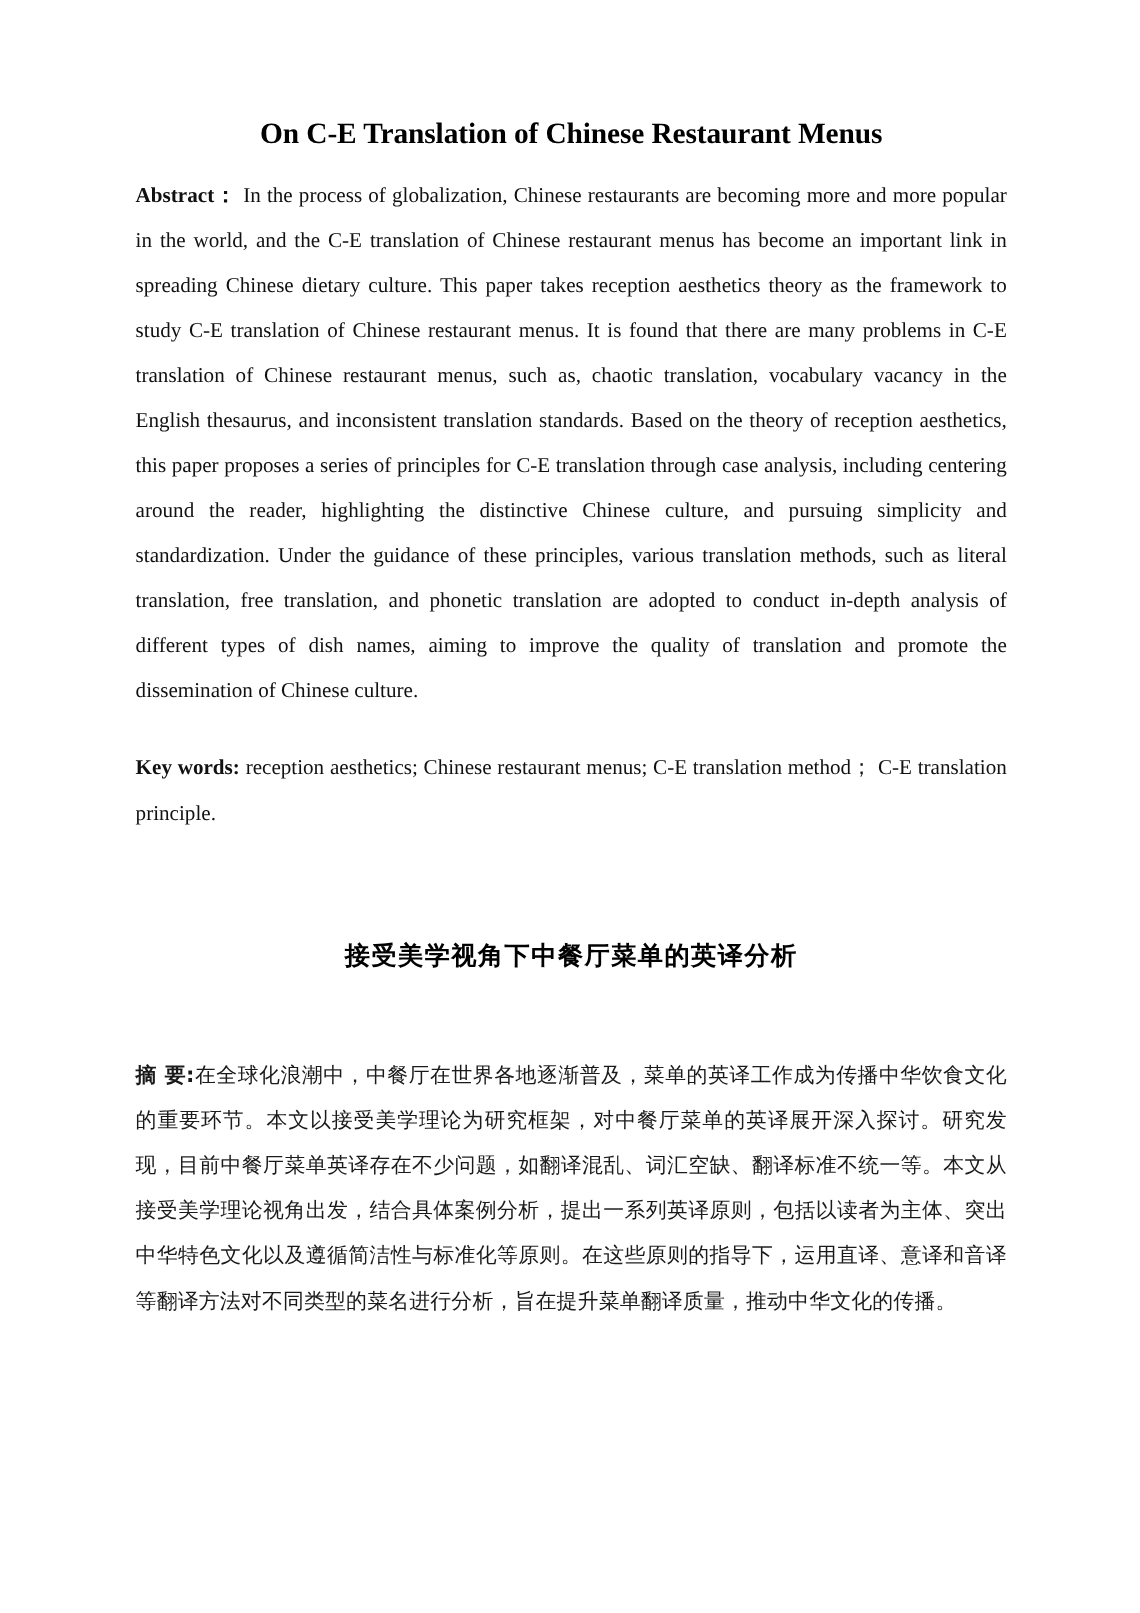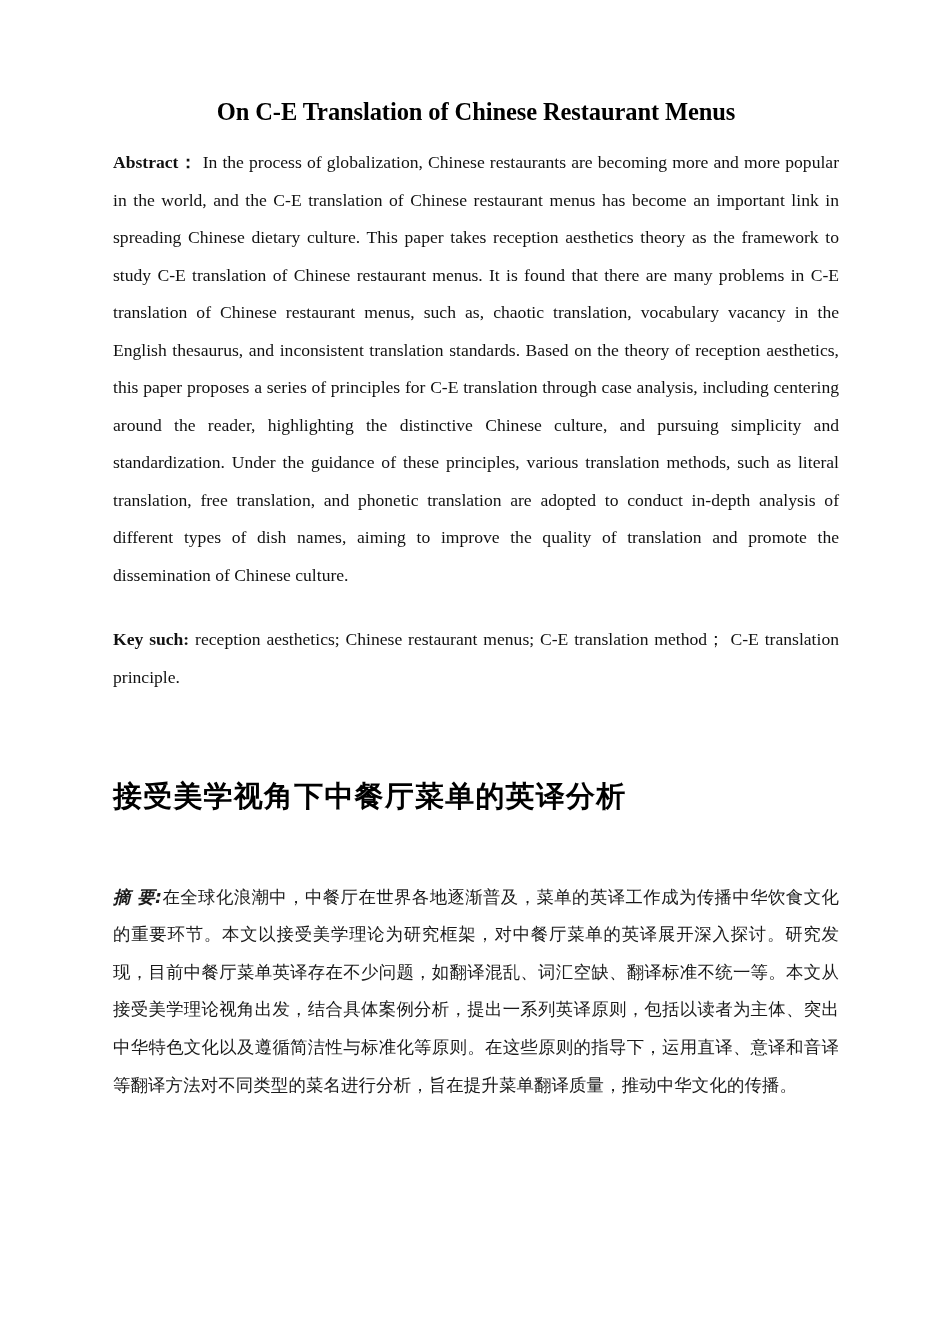--- a/index.html
+++ b/index.html
@@ -68,62 +68,62 @@
     text-align: justify;
     text-justify: inter-word;
     font-size: 17.6px;
     line-height: 37.5px;
     color: #111;
   }
   .keywords-label { font-weight: bold; }
 
   
   .cn-title {
-    margin: 0;
+    margin: 16px;
     padding-top: 62px;
+    text-align: center;
     font-family: "DejaVu Sans", "Liberation Sans", sans-serif;
     font-weight: 700;
-    font-size: 29px;
+    font-size: 21px;
     line-height: 40px;
     letter-spacing: 1.2px;
     color: #000;
   }
 
   
   .cn-abstract-block {
     margin-top: 63px;
     text-align: justify;
     text-justify: inter-ideograph;
     font-family: "DejaVu Sans", "Liberation Sans", sans-serif;
     font-size: 17.4px;
     line-height: 37.6px;
     letter-spacing: 0.15px;
     color: #1a1a1a;
   }
   .cn-label {
     font-weight: bold;
     font-family: "DejaVu Sans", "Liberation Sans", sans-serif;
-    font-style: italic;
   }
   .cn-body {
     font-weight: normal;
   }
 </style>
 </head>
 <body>
 
 <div class="page">
   <div class="content">
 
     <h1 class="doc-title">
       <span class="tline">On C-E Translation of Chinese Restaurant Menus</span>
     </h1>
 
     <p class="abstract-block"><span class="abstract-label">Abstract</span><span class="abstract-colon">：</span> <span>In the process of globalization, Chinese restaurants are becoming more and more popular in the world, and the C-E translation of Chinese restaurant menus has become an important link in spreading Chinese dietary culture. This paper takes reception aesthetics theory as the framework to study C-E translation of Chinese restaurant menus. It is found that there are many problems in C-E translation of Chinese restaurant menus, such as, chaotic translation, vocabulary vacancy in the English thesaurus, and inconsistent translation standards. Based on the theory of reception aesthetics, this paper proposes a series of principles for C-E translation through case analysis, including centering around the reader, highlighting the distinctive Chinese culture, and pursuing simplicity and standardization. Under the guidance of these principles, various translation methods, such as literal translation, free translation, and phonetic translation are adopted to conduct in-depth analysis of different types of dish names, aiming to improve the quality of translation and promote the dissemination of Chinese culture.</span></p>
 
-    <p class="keywords-block"><span class="keywords-label">Key such:</span> <span>reception aesthetics; Chinese restaurant menus; C-E translation method；  C-E translation principle.</span></p>
+    <p class="keywords-block"><span class="keywords-label">Key words:</span> <span>reception aesthetics; Chinese restaurant menus; C-E translation method；  C-E translation principle.</span></p>
 
     <h2 class="cn-title">接受美学视角下中餐厅菜单的英译分析</h2>
 
     <p class="cn-abstract-block"><span class="cn-label">摘 要:</span><span class="cn-body">在全球化浪潮中，中餐厅在世界各地逐渐普及，菜单的英译工作成为传播中华饮食文化的重要环节。本文以接受美学理论为研究框架，对中餐厅菜单的英译展开深入探讨。研究发现，目前中餐厅菜单英译存在不少问题，如翻译混乱、词汇空缺、翻译标准不统一等。本文从接受美学理论视角出发，结合具体案例分析，提出一系列英译原则，包括以读者为主体、突出中华特色文化以及遵循简洁性与标准化等原则。在这些原则的指导下，运用直译、意译和音译等翻译方法对不同类型的菜名进行分析，旨在提升菜单翻译质量，推动中华文化的传播。</span></p>
 
   </div>
 </div>
 
 </body></html>

